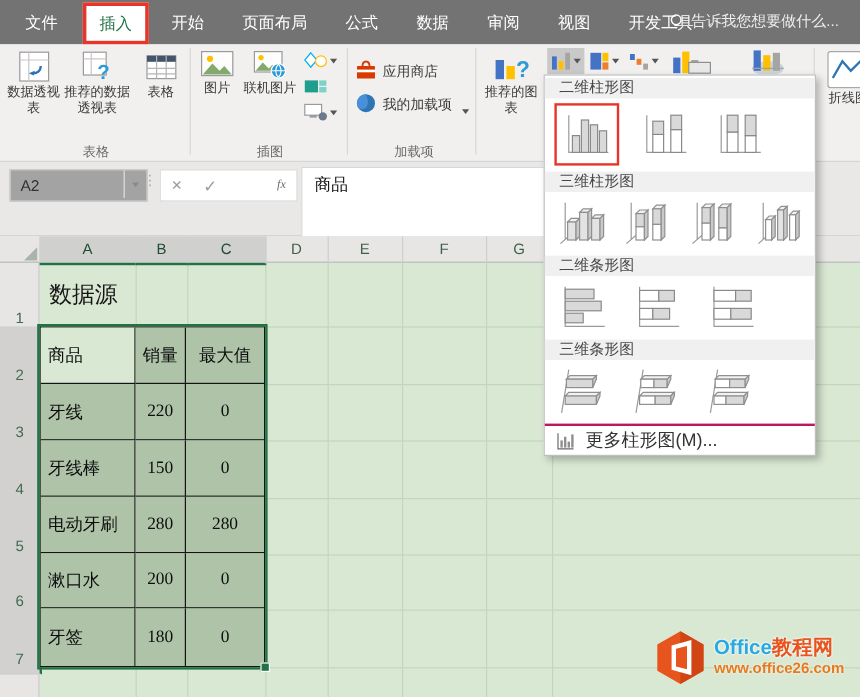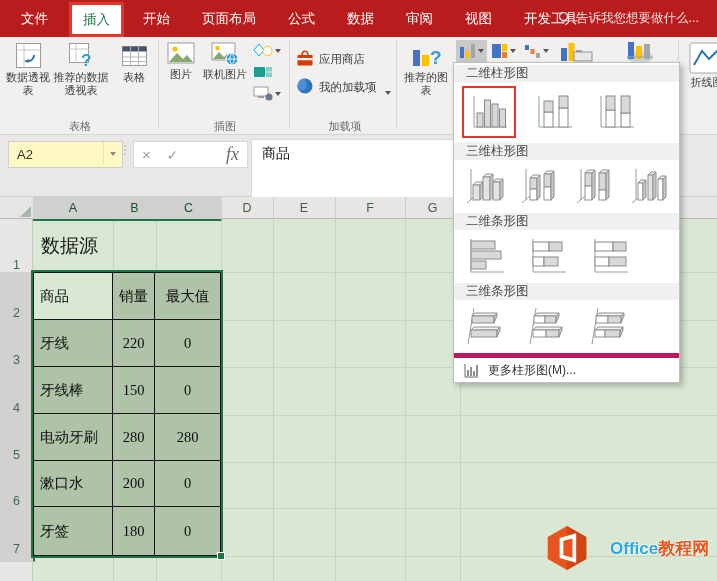--- a/index.html
+++ b/index.html
@@ -1,39 +1,39 @@
 <!DOCTYPE html>
 <html><head>
 <meta charset="utf-8">
 <style>
   html,body{margin:0;padding:0;background:#fff;}
   #app{position:relative;width:717px;height:581px;overflow:hidden;
        font-family:"Liberation Sans",sans-serif;-webkit-font-smoothing:antialiased;}
   .abs{position:absolute;box-sizing:border-box;}
 
   
-  .tabbar{left:0;top:0;width:717px;height:37px;background:#b91c1c;display:flex;align-items:stretch;}
+  .tabbar{left:0;top:0;width:717px;height:37px;background:#737373;display:flex;align-items:stretch;}
   .tab{color:#fff;font-size:13.5px;display:flex;align-items:center;padding:0 13px;margin-left:6px;cursor:default;}
   .tab.file{padding:0 15px;}
   .tab.active{background:#fff;color:#217346;border:3px solid #e8352a;align-self:flex-end;height:29px;margin-bottom:0;padding:0 11px;}
   .tellme{position:absolute;right:18px;top:0;height:37px;display:flex;align-items:center;gap:6px;color:rgba(255,255,255,.88);font-size:12.5px;}
 
   
   .ribbon{left:0;top:37px;width:717px;height:98px;background:#f1f0ef;border-bottom:1px solid #d5d5d5;}
   .rsep{position:absolute;top:3px;width:1px;height:89px;background:#d8d7d6;}
   .glabel{position:absolute;top:82px;font-size:11px;color:#6b6b6b;text-align:center;}
   .bigbtn{position:absolute;display:flex;flex-direction:column;align-items:center;gap:2px;font-size:11px;color:#3b3b3b;text-align:center;line-height:13px;}
   .inlinebtn{position:absolute;display:flex;align-items:flex-end;gap:5px;font-size:11.5px;color:#3b3b3b;}
   .smallbtn{position:absolute;display:flex;align-items:center;gap:2px;}
   .tri{width:0;height:0;border-left:3.5px solid transparent;border-right:3.5px solid transparent;border-top:4px solid #555;}
   .pressed{background:#c9c9c9;}
 
   
   .fbar{left:0;top:135px;width:717px;height:62px;background:#e9e8e7;border-bottom:1px solid #cfcfcf;}
-  .namebox{position:absolute;left:8px;top:6px;width:105px;height:25px;background:#fef9c3;border:1px solid #d0d0d0;
+  .namebox{position:absolute;left:8px;top:6px;width:105px;height:25px;background:#a3a3a3;border:1px solid #d0d0d0;
            display:flex;align-items:center;font-size:13px;color:#333;padding-left:8px;}
   .nb-arrow{position:absolute;right:0;top:0;width:18px;height:23px;border-left:1px solid #e0e0e0;display:flex;align-items:center;justify-content:center;}
   .fxbox{position:absolute;left:133px;top:6px;width:113px;height:25px;background:#fff;border:1px solid #d8d8d8;
          display:flex;align-items:center;justify-content:space-around;color:#9b9b9b;font-size:13px;}
   .finput{position:absolute;left:251px;top:4px;width:202px;height:52px;background:#fff;border:1px solid #d8d8d8;
           font-family:"Liberation Serif",serif;font-size:14px;color:#111;padding:5px 0 0 10px;}
   .vdots{position:absolute;left:119px;top:8px;color:#a8a8a8;font-size:12px;letter-spacing:0;}
 
   
   .sheetbg{left:33px;top:219px;width:684px;height:362px;background:#d9e8d3;}
@@ -63,26 +63,26 @@
   .fhandle{position:absolute;right:-4px;bottom:-4px;width:6px;height:6px;background:#217346;border:1px solid #fff;}
 
   
   .menu{left:453px;top:62px;width:227px;background:#fff;border:1px solid #bfbfbf;
         box-shadow:3px 3px 6px rgba(0,0,0,.25);z-index:30;padding-top:2px;}
   .menu-h{height:17px;background:#f0f0f0;display:flex;align-items:center;padding-left:12px;
           font-size:12.5px;color:#474747;}
   .menu-row{display:flex;align-items:center;gap:14px;padding:4px 6px 5px 8px;}
   .cicon{width:48px;height:44px;display:flex;align-items:center;justify-content:center;}
   .cicon.sel{border:2px solid #e8352a;width:50px;height:48px;}
-  .menu-more{border-top:5px solid #be185d;height:24px;display:flex;align-items:center;gap:9px;
-             padding-left:10px;font-size:12px;color:#333;}
+  .menu-more{border-top:2px solid #be185d;height:24px;display:flex;align-items:center;gap:9px;
+             padding-left:10px;font-size:15px;color:#333;}
 
   
   .wm{left:545px;top:523px;width:170px;height:50px;display:flex;align-items:center;gap:6px;z-index:40;}
-  .wm-text{display:flex;flex-direction:column;line-height:17px;margin-left:15px;}
+  .wm-text{display:flex;flex-direction:column;line-height:17px;}
   .wm-brand{font-size:17px;font-weight:bold;text-shadow:0 0 2px #fff,0 0 2px #fff;}
   .wm-url{font-size:12.5px;font-weight:bold;color:#e87a1e;text-shadow:0 0 2px #fff;}
 </style>
 </head>
 <body>
 
 <div id="app">
 
   <div class="abs tabbar">
     <div class="tab file">文件</div>
@@ -259,21 +259,21 @@
     <div class="namebox">
       <span>A2</span>
       <span class="nb-arrow">
           <span class="tri" style="border-top-color:#8a8a8a;"></span>
         </span>
     </div>
     <div class="vdots">⋮</div>
     <div class="fxbox">
       <span style="font-size:15px;">×</span>
       <span style="font-size:14px;">✓</span>
-      <span style="font-family:'Liberation Serif',serif;font-style:italic;color:#6a6a6a;font-size:18px;margin-left:32px;">fx</span>
+      <span style="font-family:'Liberation Serif',serif;font-style:italic;color:#6a6a6a;font-size:10px;margin-left:32px;">fx</span>
     </div>
     <div class="finput">商品</div>
   </div>
 
   <div class="abs sheetbg"></div>
   <div class="abs rowheadbg"></div>
 
   <div class="gline-v" style="left:113px;top:219px;height:362px;"></div>
   <div class="gline-v" style="left:156px;top:219px;height:362px;"></div>
   <div class="gline-v" style="left:221px;top:219px;height:362px;"></div>
@@ -545,16 +545,17 @@
     <svg width="44" height="48" viewBox="0 0 48 52">
       <polygon points="24,2 45,14 45,38 24,50 3,38 3,14" fill="#e8541d"></polygon>
       <polygon points="24,2 45,14 45,38 24,50" fill="#d14514"></polygon>
       <path d="M16 15l18-5v32l-18-5z" fill="#fff"></path>
       <path d="M20 18l10-2.5v21L20 34z" fill="#e8541d"></path>
     </svg>
     <div class="wm-text">
       <div>
         <span class="wm-brand" style="color:#29a8e1;">Office</span><span class="wm-brand" style="color:#e8541d;">教程网</span>
       </div>
+      <span class="wm-url">www.office26.com</span>
     </div>
   </div>
 
 </div>
 
 </body></html>

